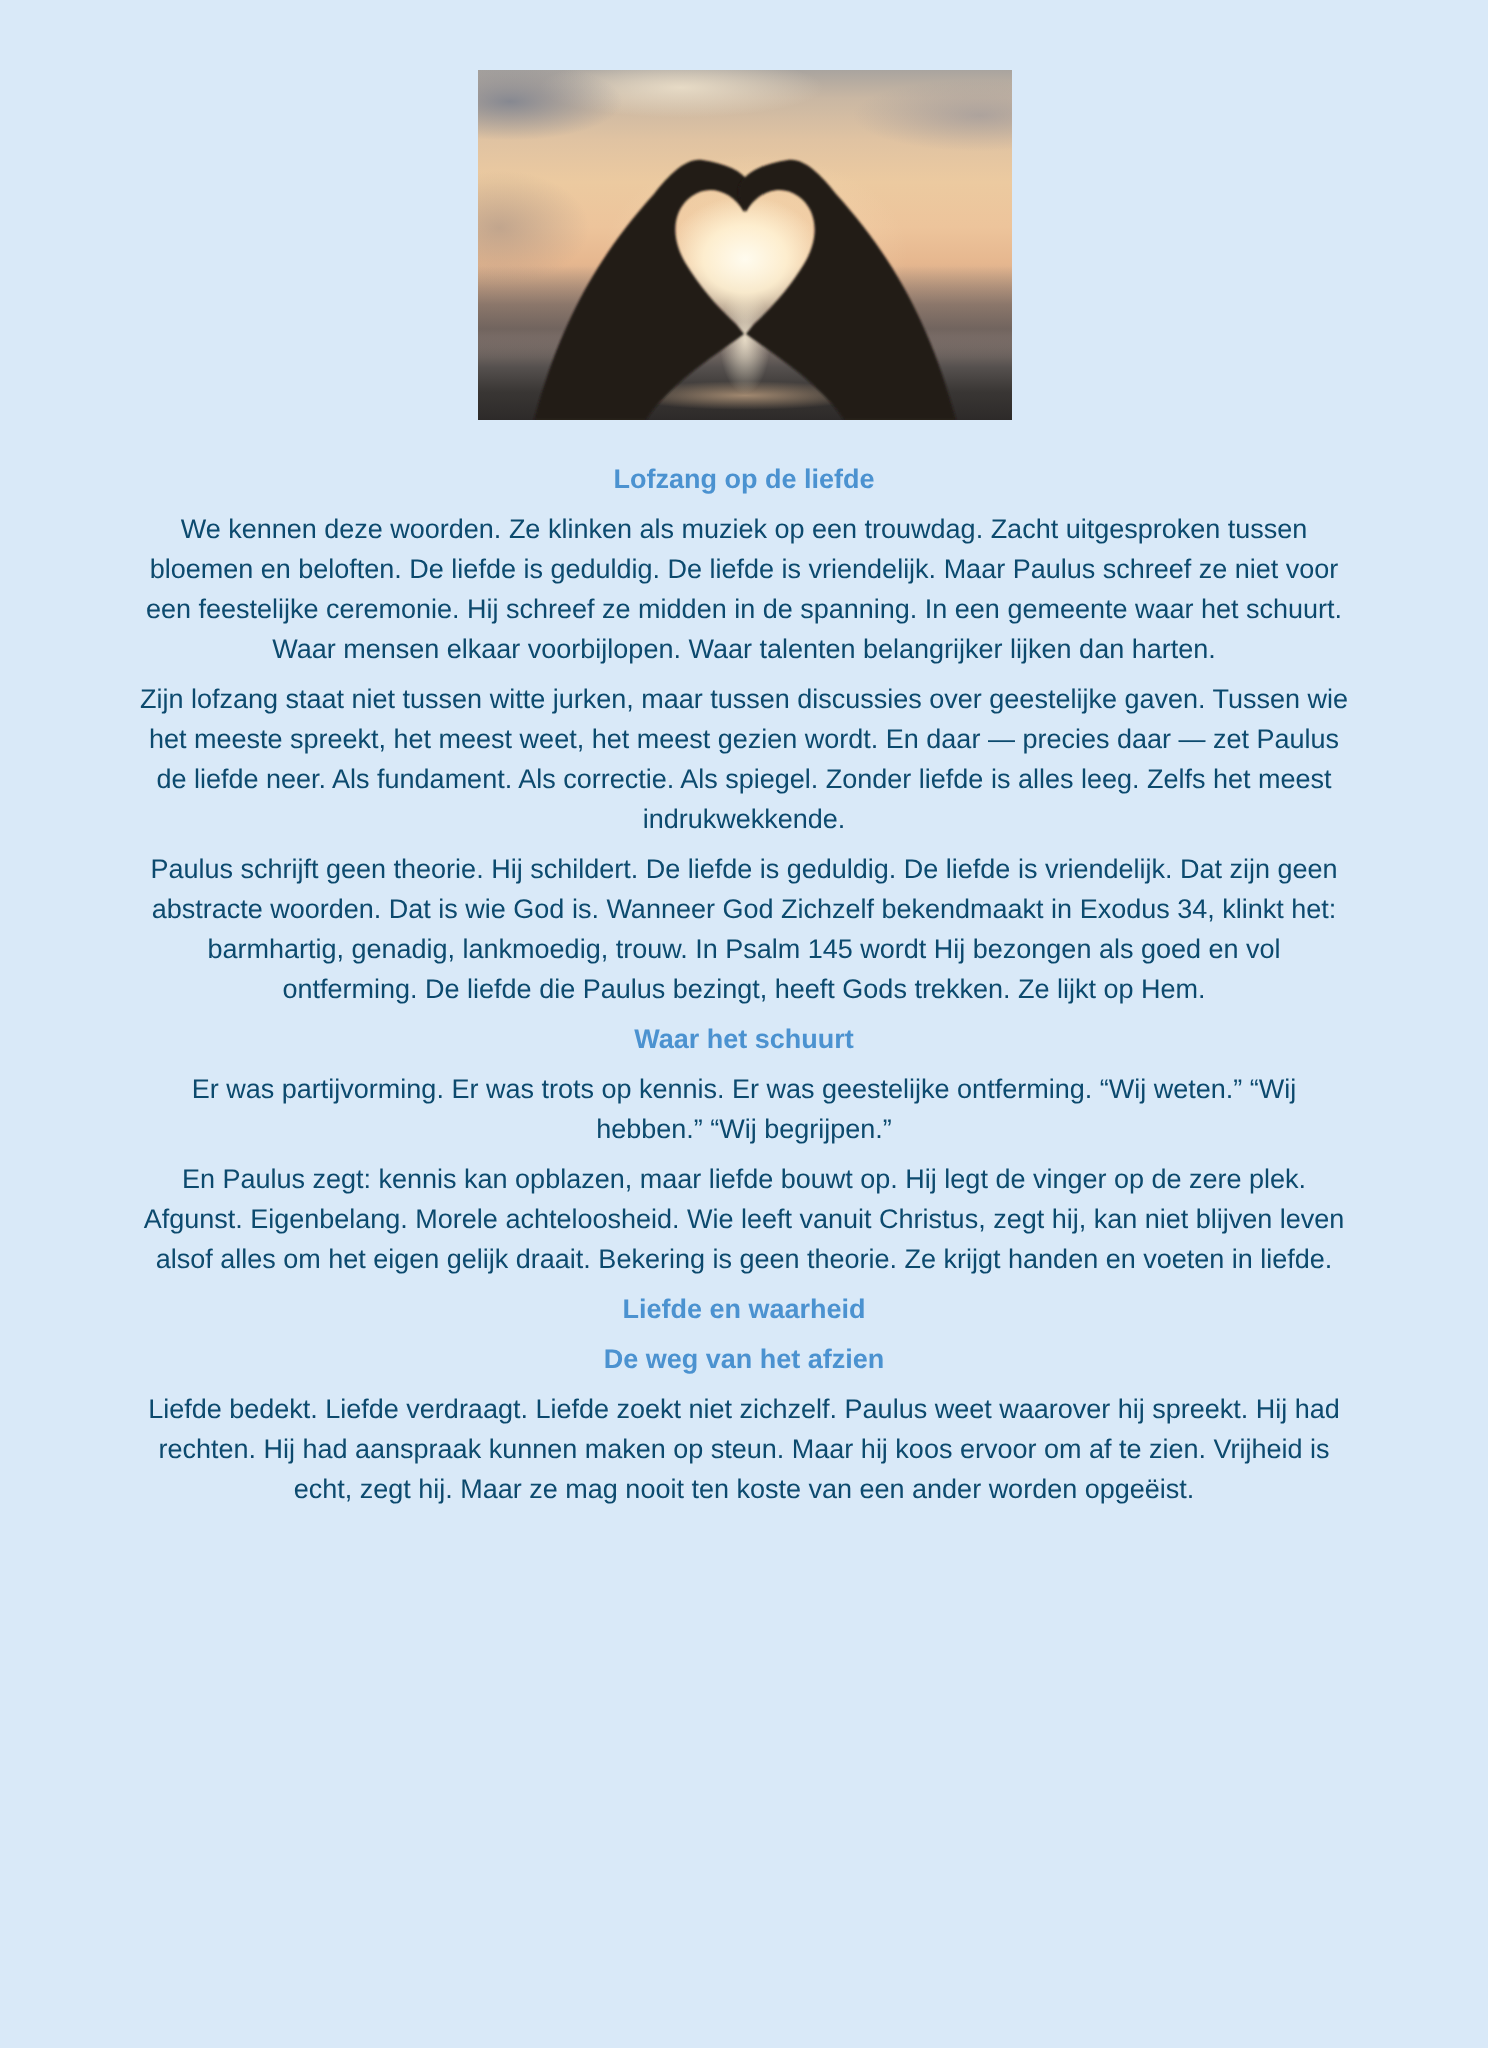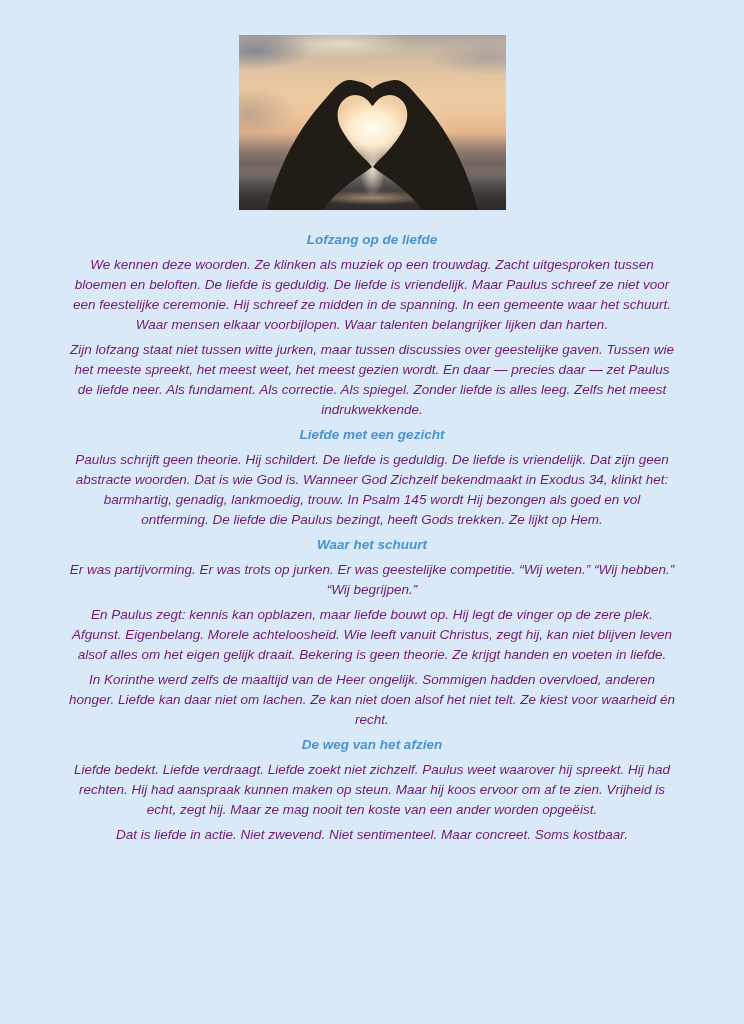--- a/index.html
+++ b/index.html
@@ -8,21 +8,20 @@
     background: #d9e9f8;
     font-family: "Liberation Sans", "DejaVu Sans", sans-serif;
   }
   .page {
     position: relative;
     width: 744px;
     height: 1024px;
     margin: 0 auto;
     background: #d9e9f8;
     overflow: hidden;
-    font-style: italic;
   }
   
   .hero {
     position: relative;
     width: 267px;
     height: 175px;
     margin: 35px auto 0 auto;
     overflow: hidden;
   }
   .hero-sky {
@@ -63,21 +62,21 @@
   .section-heading {
     font-size: 13.5px;
     line-height: 20px;
     font-weight: 700;
     color: #4b92d0;
     margin: 5px 0;
   }
   .paragraph {
     font-size: 13.5px;
     line-height: 20px;
-    color: #701a75;
+    color: #0c4a6e;
     margin: 5px 0;
   }
 </style>
 </head>
 <body>
 
 <div class="page">
 
   <figure class="hero" style="margin-block:35px 0;">
     <div class="hero-sky"></div>
@@ -91,27 +90,25 @@
       <path class="hand" filter="url(#soft)" d="M 239 175 C 227 130 209 95 179 62 C 171 52 163 44 155 45 C 143 47 135 50 131 57 C 129 62 131 66 134 71 C 140 60 152 57 160 63 C 170 70 171 84 163 97 C 157 107 148 118 138 127 L 134 132 C 152 145 172 158 183 175 Z"></path>
     </svg>
   </figure>
 
   <main class="content">
 
     <h2 class="section-heading">Lofzang op de liefde</h2>
     <p class="paragraph">We kennen deze woorden. Ze klinken als muziek op een trouwdag. Zacht uitgesproken tussen bloemen en beloften. De liefde is geduldig. De liefde is vriendelijk. Maar Paulus schreef ze niet voor een feestelijke ceremonie. Hij schreef ze midden in de spanning. In een gemeente waar het schuurt. Waar mensen elkaar voorbijlopen. Waar talenten belangrijker lijken dan harten.</p>
     <p class="paragraph">Zijn lofzang staat niet tussen witte jurken, maar tussen discussies over geestelijke gaven. Tussen wie het meeste spreekt, het meest weet, het meest gezien wordt. En daar — precies daar — zet Paulus de liefde neer. Als fundament. Als correctie. Als spiegel. Zonder liefde is alles leeg. Zelfs het meest indrukwekkende.</p>
 
-    <h2 class="section-heading">Liefde met een gezicht</h2>
     <p class="paragraph">Paulus schrijft geen theorie. Hij schildert. De liefde is geduldig. De liefde is vriendelijk. Dat zijn geen abstracte woorden. Dat is wie God is.  Wanneer God Zichzelf bekendmaakt in Exodus 34, klinkt het: barmhartig, genadig, lankmoedig, trouw. In Psalm 145 wordt Hij bezongen als goed en vol ontferming. De liefde die Paulus bezingt, heeft Gods trekken. Ze lijkt op Hem.</p>
 
     <h2 class="section-heading">Waar het schuurt</h2>
-    <p class="paragraph">Er was partijvorming. Er was trots op jurken. Er was geestelijke competitie. “Wij weten.” “Wij hebben.” “Wij begrijpen.”</p>
+    <p class="paragraph">Er was partijvorming. Er was trots op kennis. Er was geestelijke ontferming. “Wij weten.” “Wij hebben.” “Wij begrijpen.”</p>
     <p class="paragraph">En Paulus zegt: kennis kan opblazen, maar liefde bouwt op. Hij legt de vinger op de zere plek. Afgunst. Eigenbelang. Morele achteloosheid. Wie leeft vanuit Christus, zegt hij, kan niet blijven leven alsof alles om het eigen gelijk draait. Bekering is geen theorie. Ze krijgt handen en voeten in liefde.</p>
 
-    <p class="paragraph">In Korinthe werd zelfs de maaltijd van de Heer ongelijk. Sommigen hadden overvloed, anderen honger. Liefde kan daar niet om lachen. Ze kan niet doen alsof het niet telt. Ze kiest voor waarheid én recht.</p>
+    <h2 class="section-heading">Liefde en waarheid</h2>
 
     <h2 class="section-heading">De weg van het afzien</h2>
     <p class="paragraph">Liefde bedekt. Liefde verdraagt. Liefde zoekt niet zichzelf. Paulus weet waarover hij spreekt. Hij had rechten. Hij had aanspraak kunnen maken op steun. Maar hij koos ervoor om af te zien. Vrijheid is echt, zegt hij. Maar ze mag nooit ten koste van een ander worden opgeëist.</p>
-    <p class="paragraph">Dat is liefde in actie. Niet zwevend. Niet sentimenteel. Maar concreet. Soms kostbaar.</p>
 
   </main>
 </div>
 
 </body></html>

